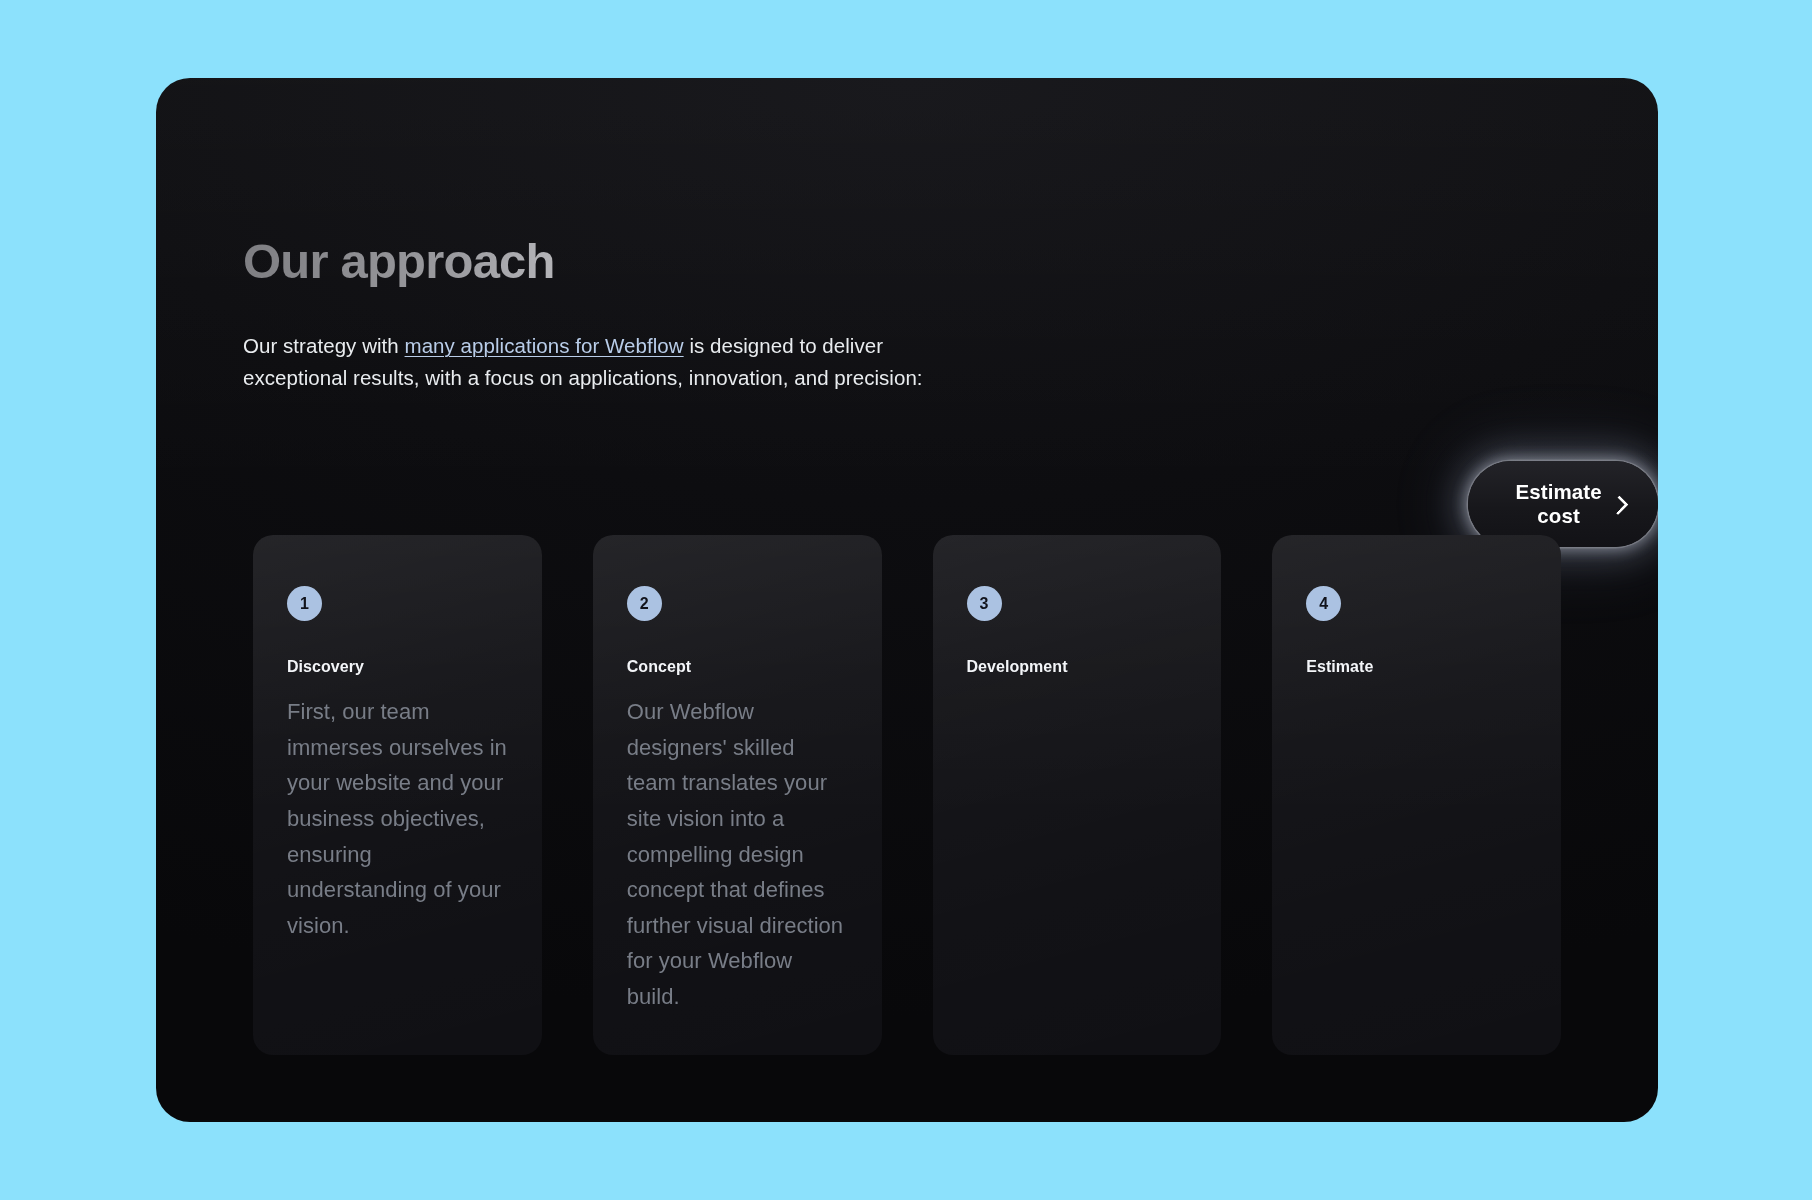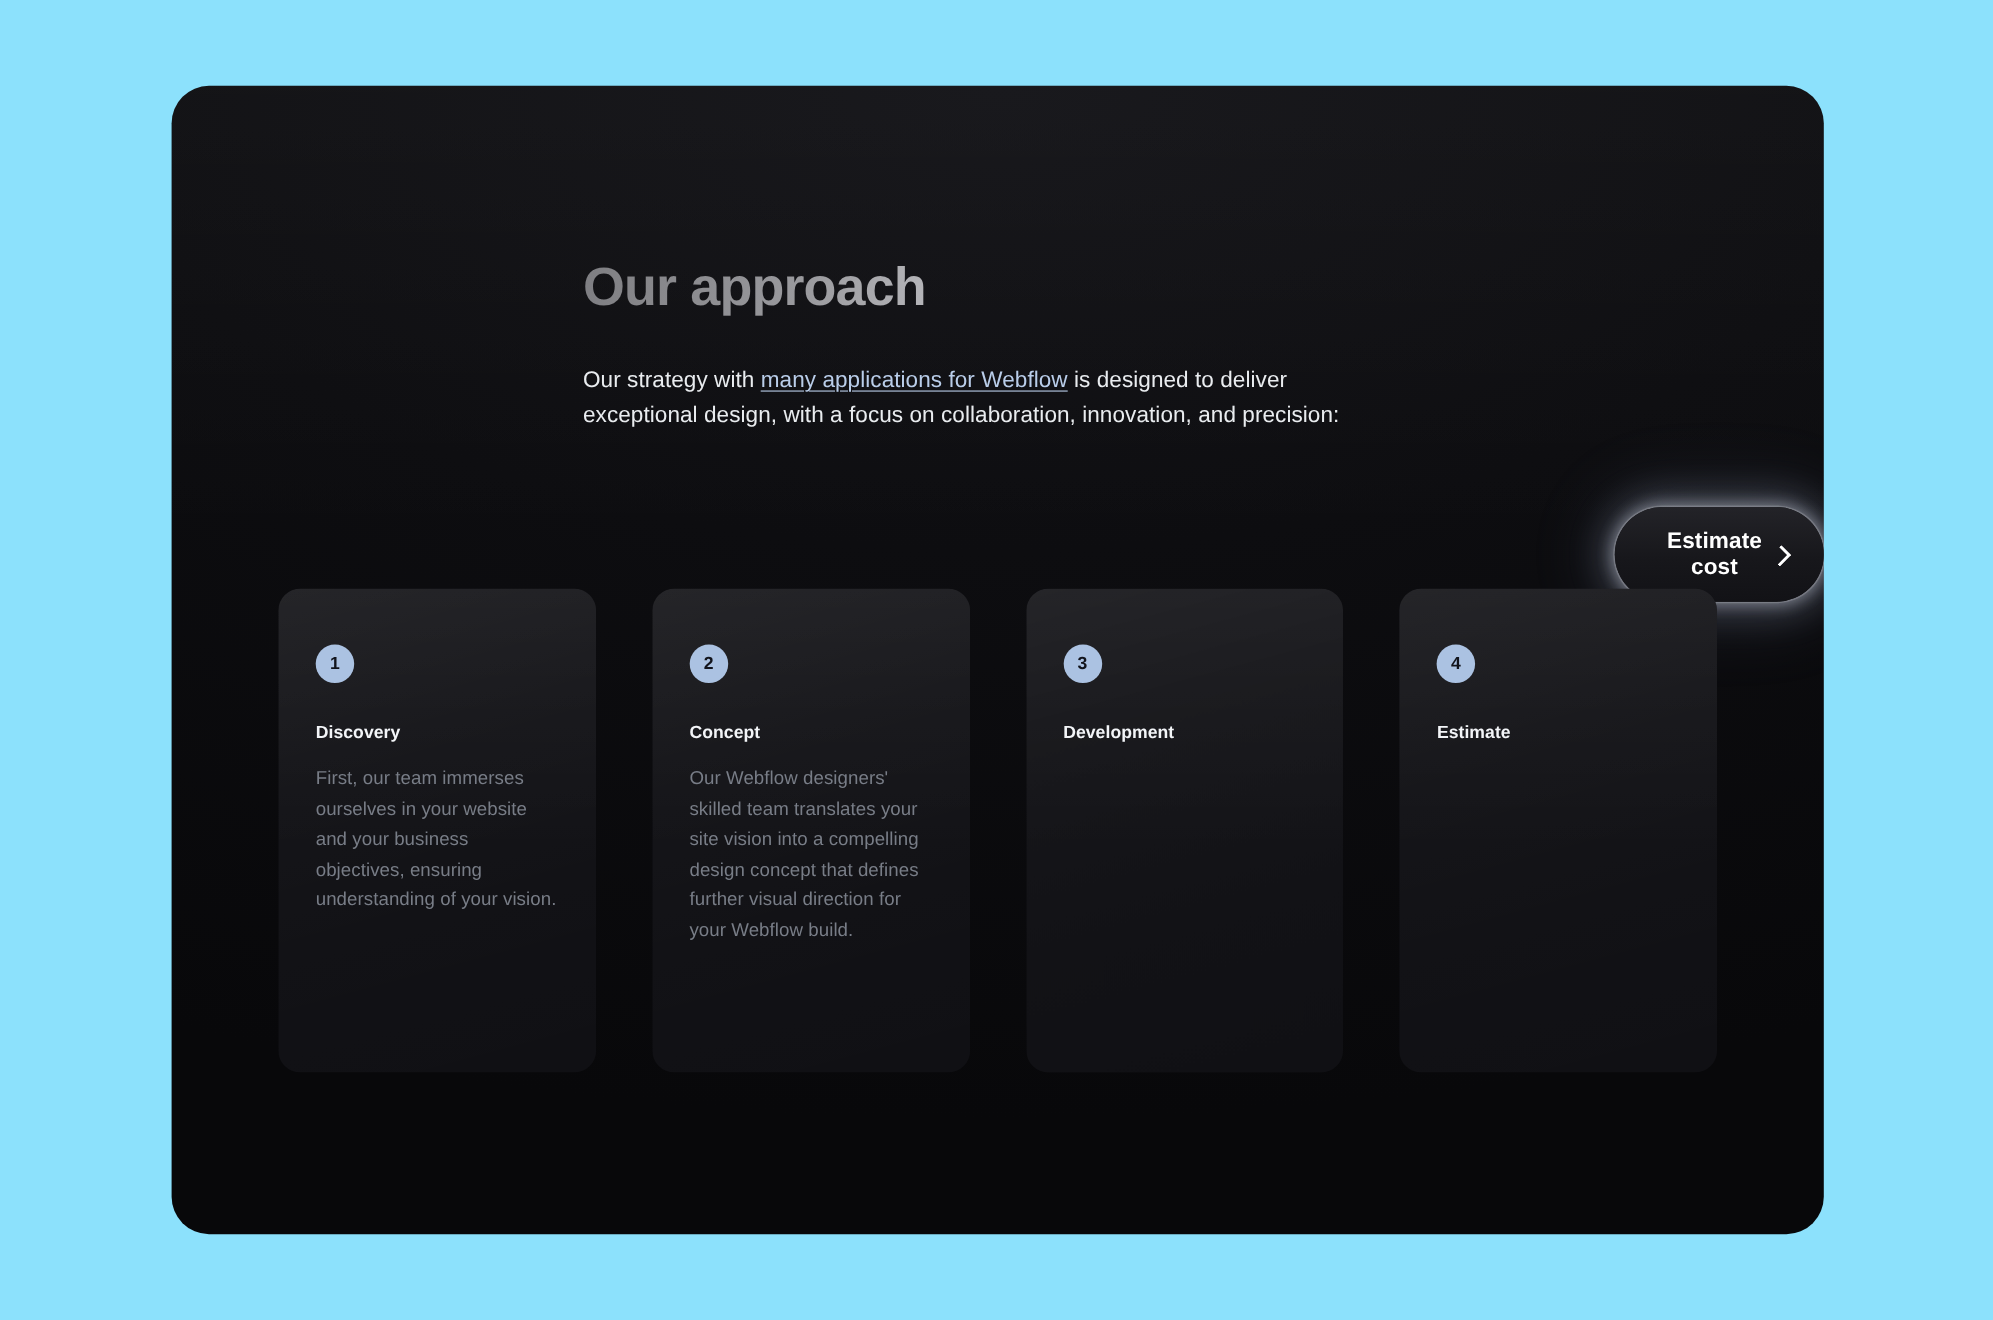--- a/index.html
+++ b/index.html
@@ -49,21 +49,21 @@
   }
 
   
   .header-row {
     position: absolute;
     left: 87px;
     top: 158px;
     right: 96px;
     display: flex;
     align-items: flex-start;
-    justify-content: center;
+    justify-content: flex-start;
   }
 
   .header-left { max-width: 760px; }
 
   .page-title {
     font-size: 49px;
     font-weight: 700;
     letter-spacing: -0.8px;
     line-height: 1.05;
     background: linear-gradient(95deg, #7e7e82 0%, #9b9b9f 28%, #d9d9dd 62%, #f6f6f8 100%);
@@ -184,36 +184,36 @@
     font-size: 16px;
     font-weight: 700;
     color: #f3f5f8;
     letter-spacing: 0.05px;
     margin-bottom: 18px;
   }
 
   .card-body {
     position: relative;
     z-index: 2;
-    font-size: 17px;
+    font-size: 22px;
     line-height: 1.62;
     color: #787d87;
     letter-spacing: 0.05px;
   }
 </style>
 </head>
 <body>
 
 <section class="panel">
   <div class="panel-inner">
 
     <div class="header-row">
       <div class="header-left">
         <h1 class="page-title">Our approach</h1>
-        <p class="lede"><span>Our strategy with </span><a href="#">many applications for Webflow</a><span> is designed to deliver exceptional design, with a focus on collaboration, innovation, and precision:</span></p>
+        <p class="lede"><span>Our strategy with </span><a href="#">many applications for Webflow</a><span> is designed to deliver exceptional results, with a focus on applications, innovation, and precision:</span></p>
       </div>
     </div>
 
     <div class="cta-wrap">
       <button class="cta">
         <span>Estimate cost</span>
         <span class="chev"></span>
       </button>
     </div>
 

